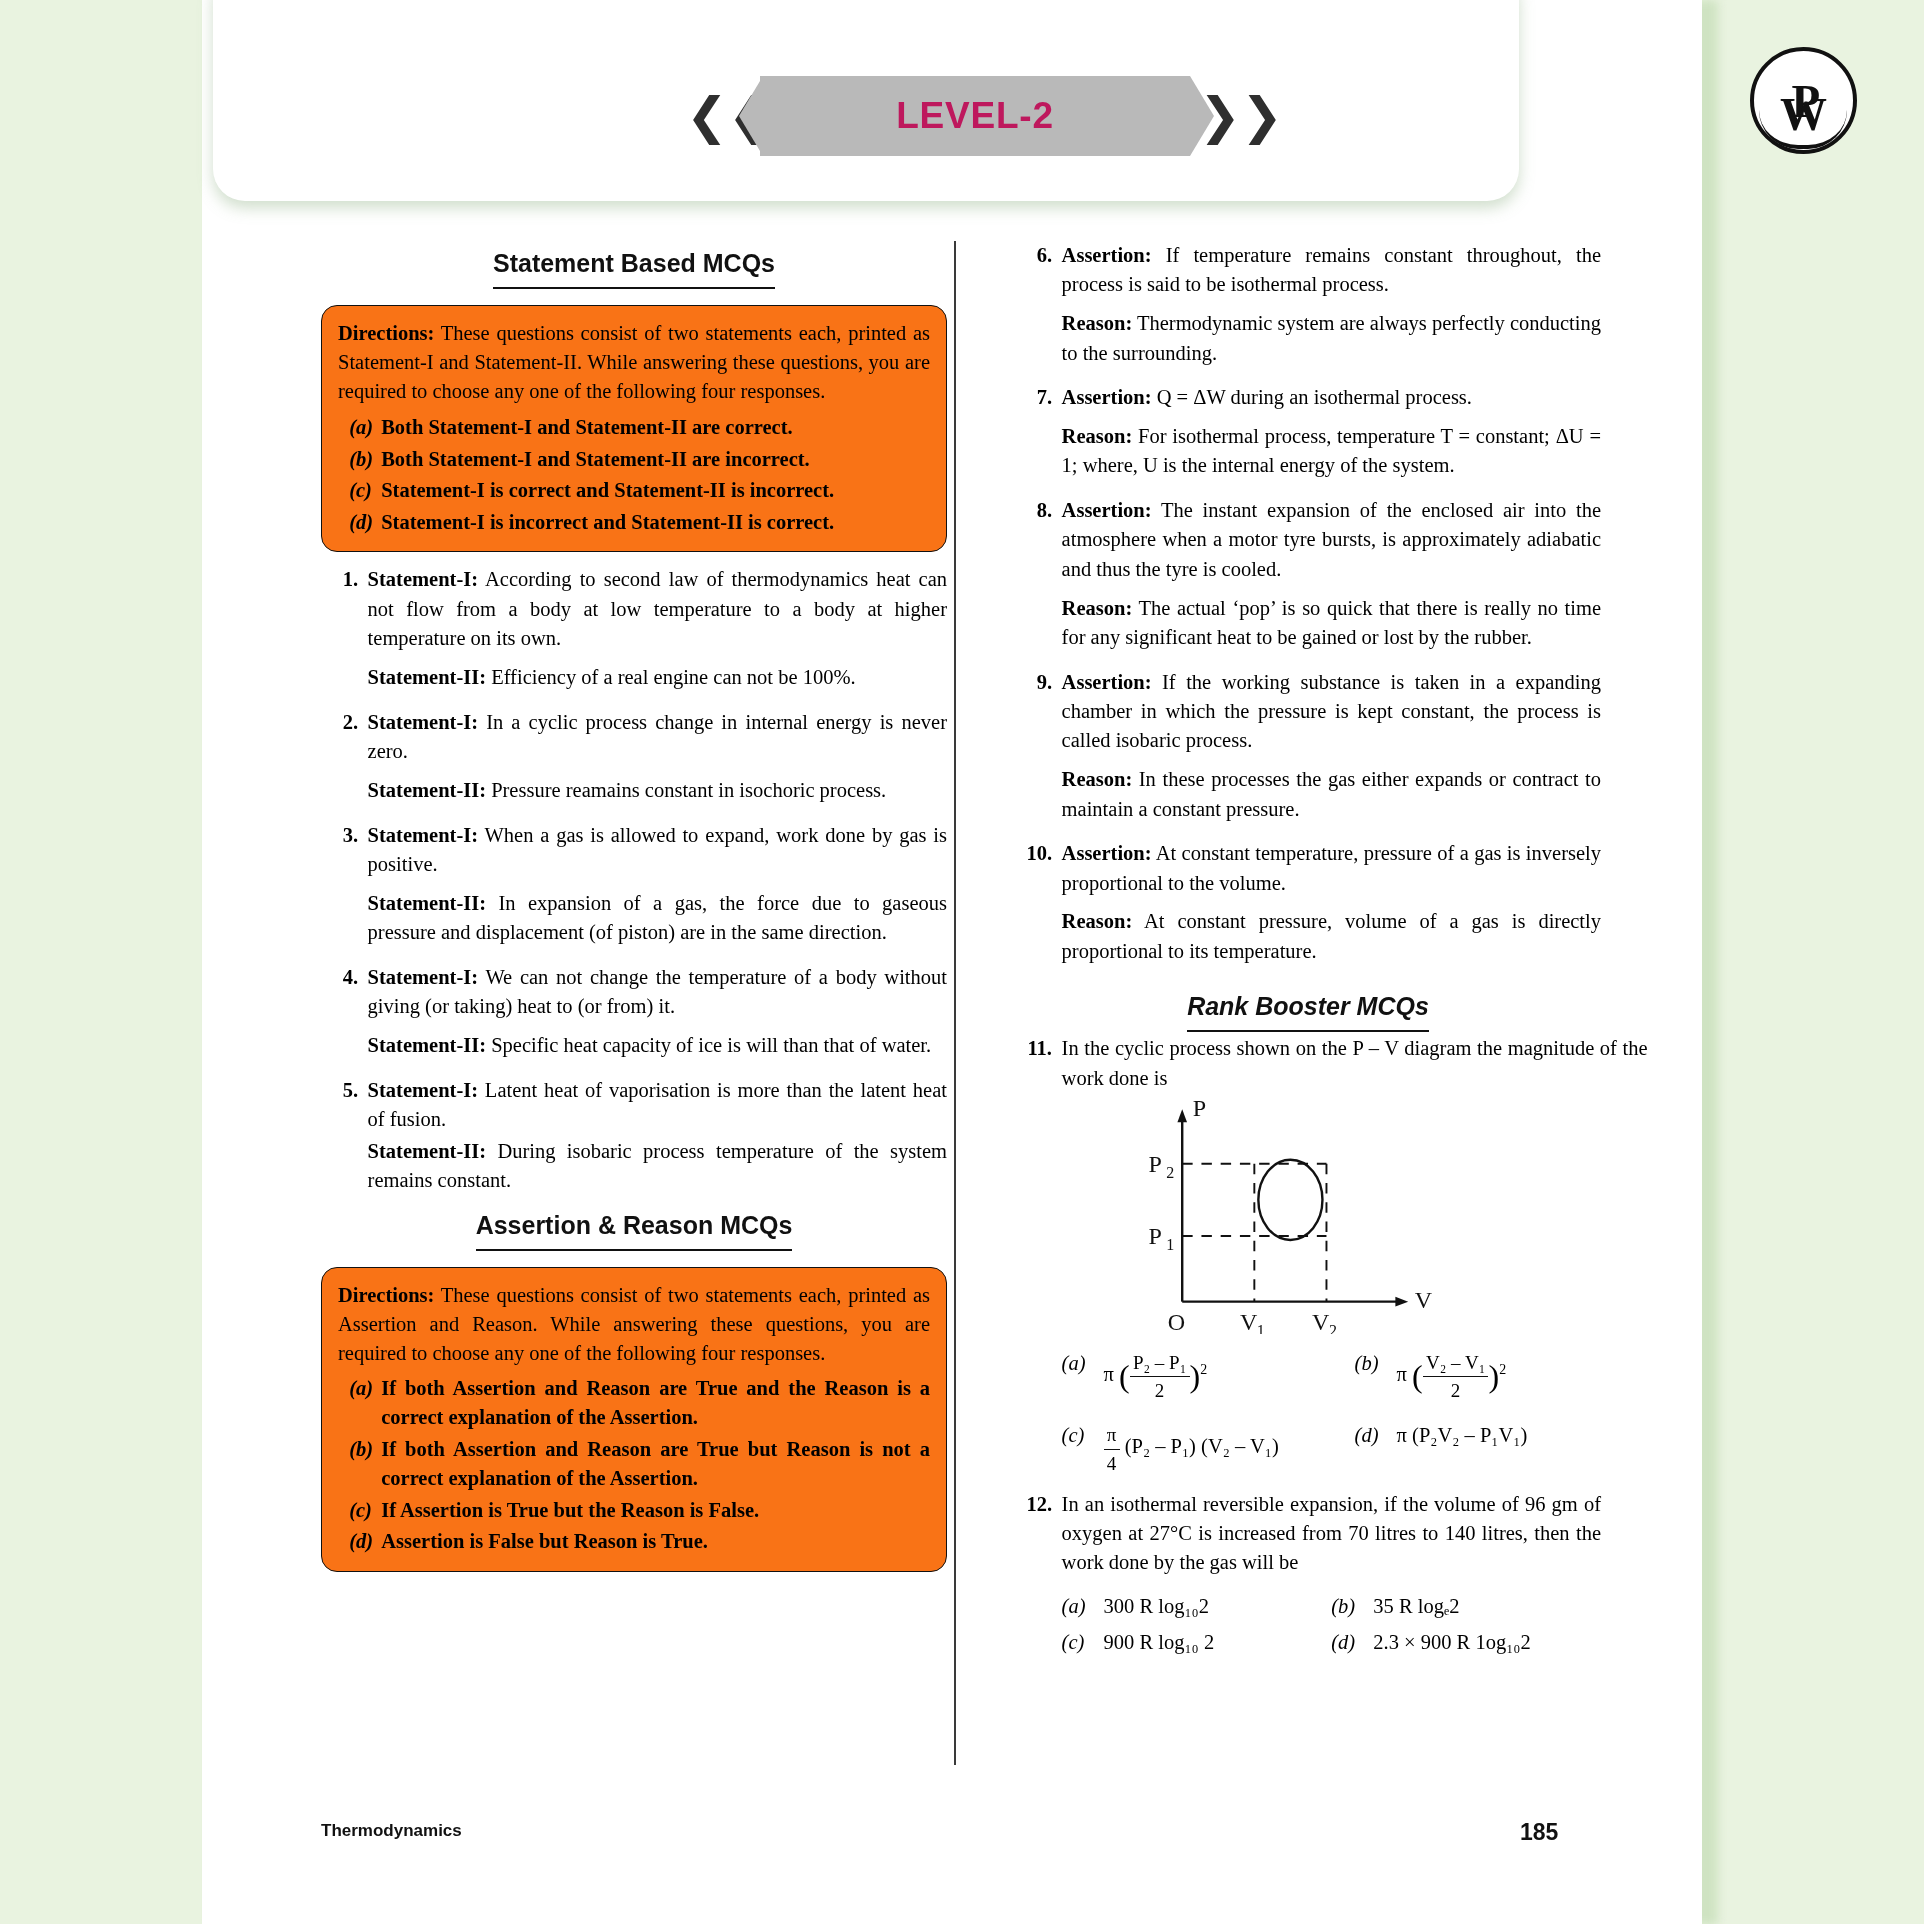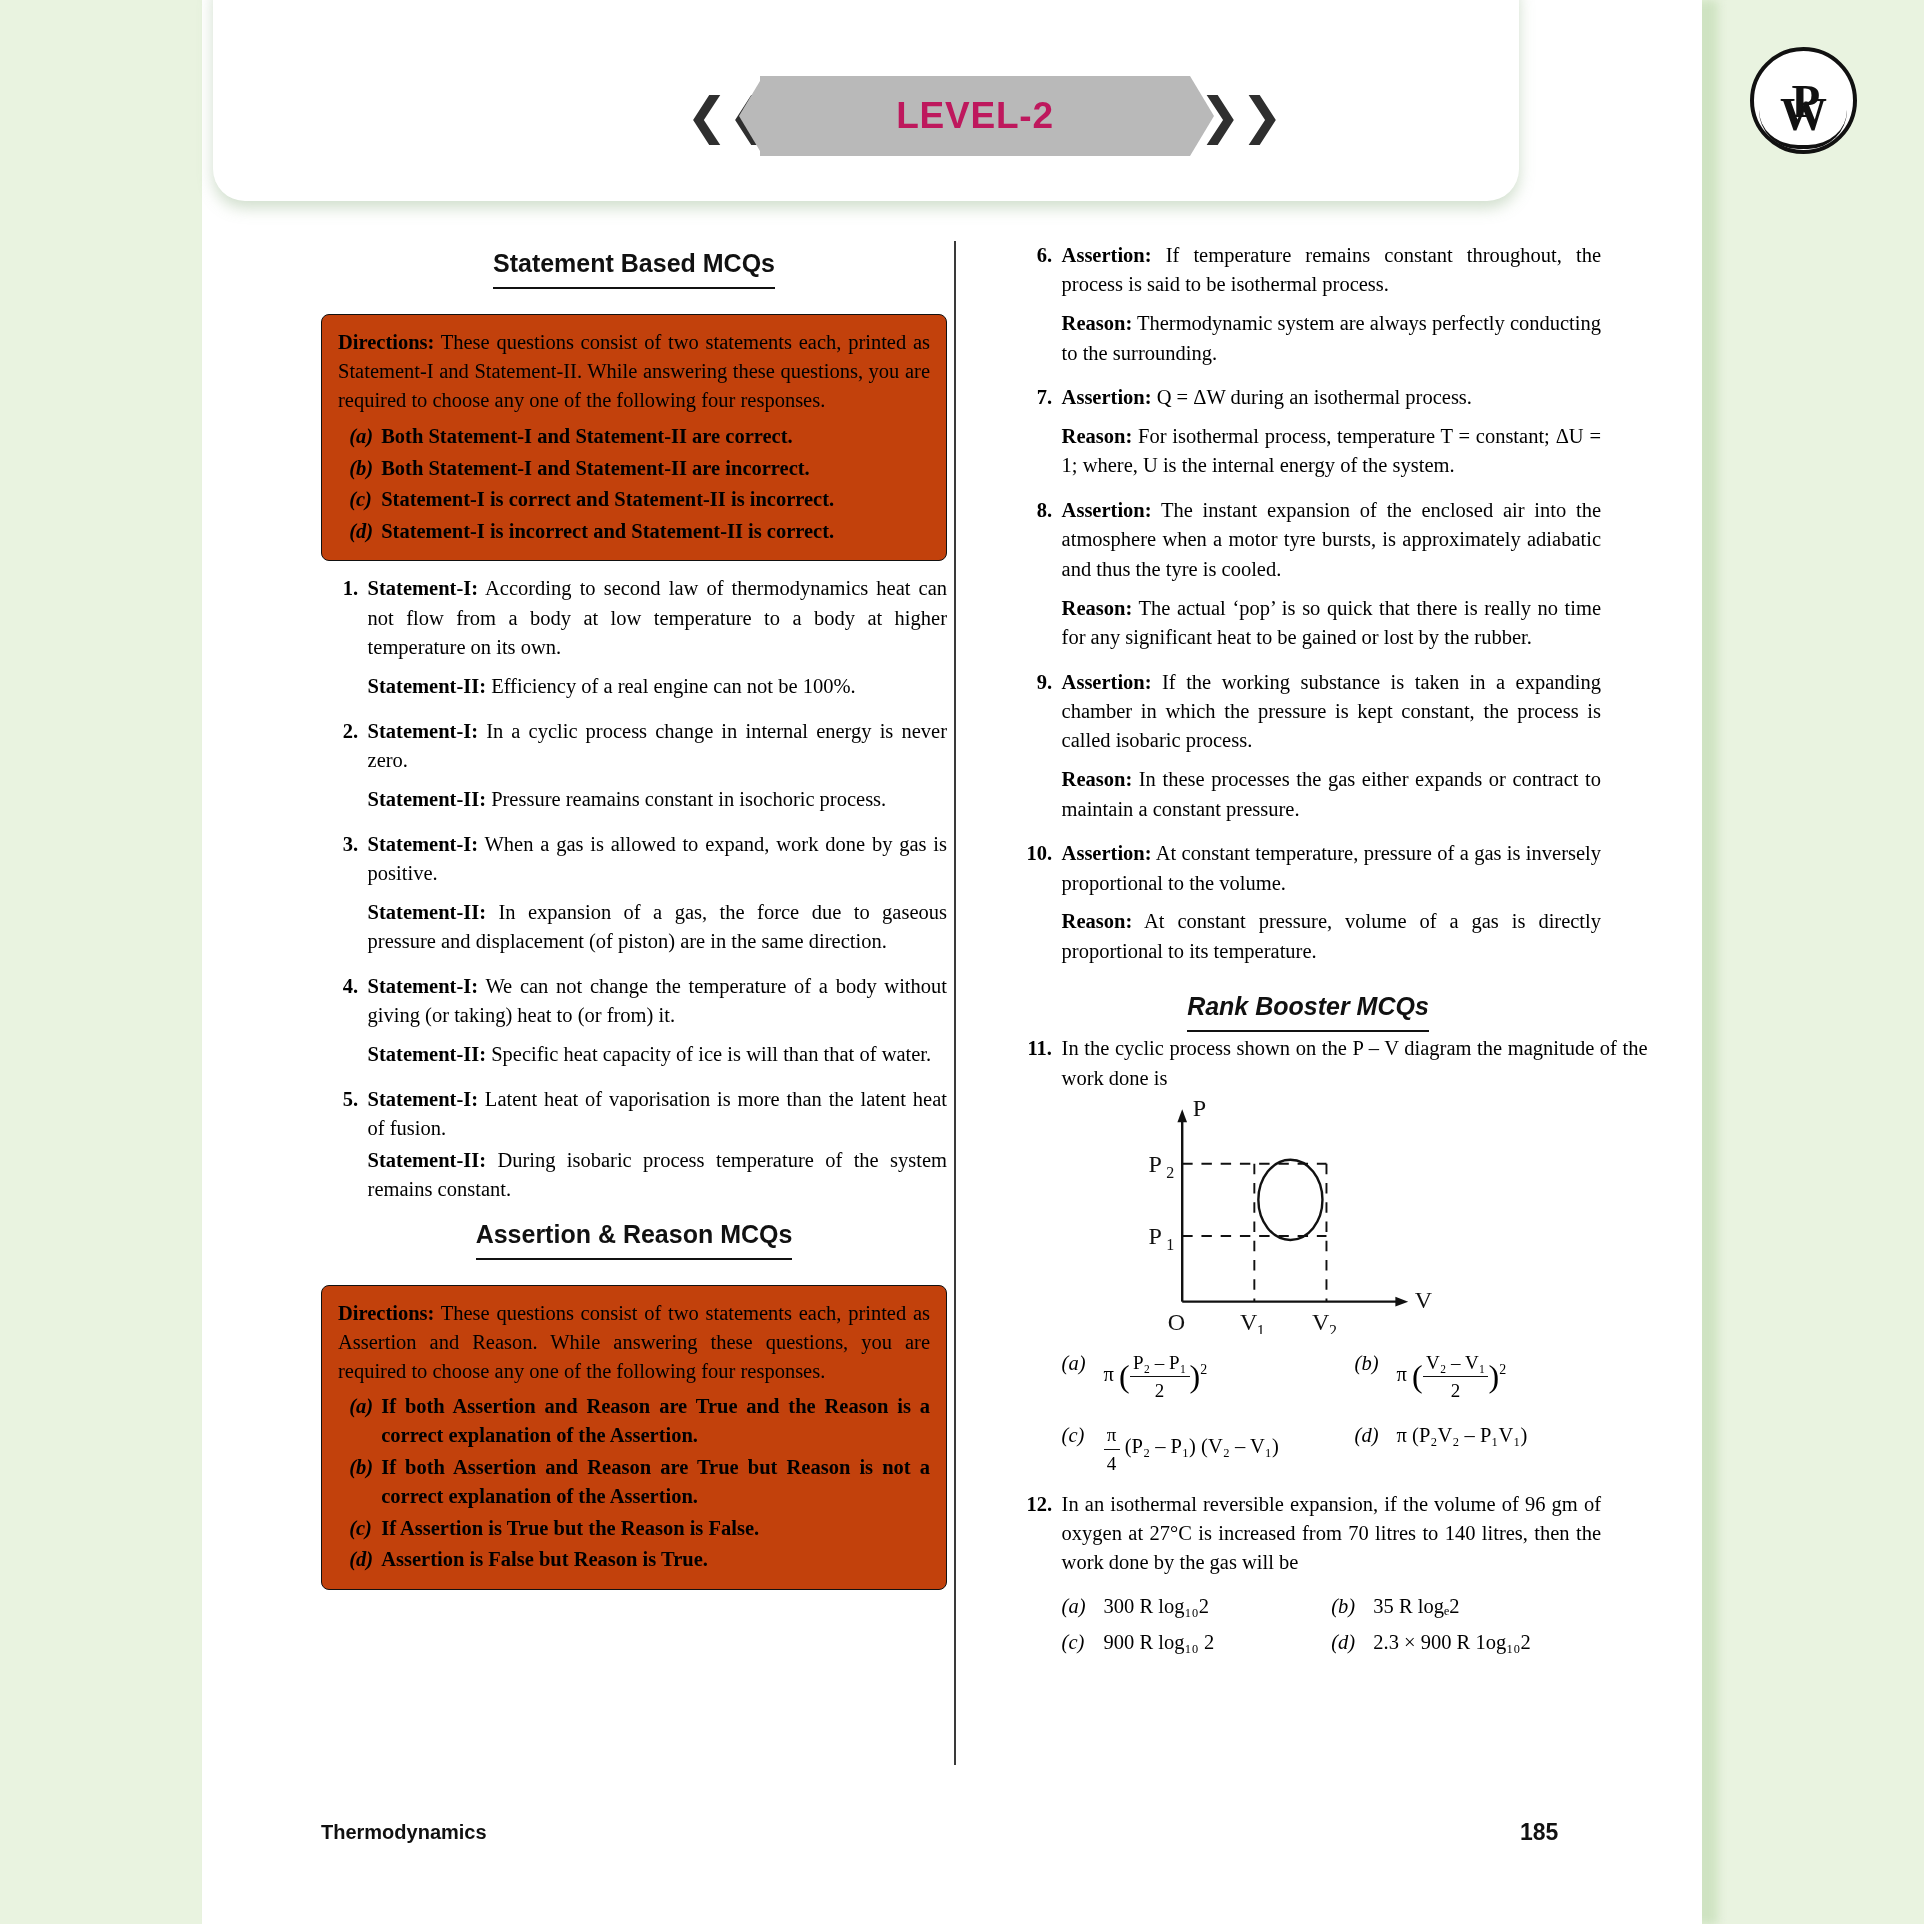--- a/index.html
+++ b/index.html
@@ -98,24 +98,24 @@
     font-family:"Liberation Sans", sans-serif;
     font-weight:bold;font-size:25px;color:#111;
     margin-bottom:4.8px;
   }
   .section-title span{
     border-bottom:2.4px solid #111;
     padding-bottom:10px;
   }
   .directions-box{
     border:1.6px solid #111;
-    background:#c2410c;
-    border-radius:8px;
+    background:#f97316;
+    border-radius:16px;
     padding:13px 16px 14.4px 16px;
-    margin-top:36px;
+    margin-top:27px;
     font-size:20.5px;
     line-height:1.42;
     text-align:justify;
   }
   .directions-box .lead{font-weight:bold;}
   .opt-list{margin-top:6.4px;}
   .opt{
     display:flex;font-weight:bold;margin-top:3.2px;padding-left:11.2px;
     font-size:20.5px;line-height:1.4;
   }
@@ -133,21 +133,21 @@
   .answers{
     display:flex;flex-wrap:wrap;margin-top:8px;font-size:20.5px;
   }
   .answers .ans{
     width:50%;display:flex;margin-top:6.4px;
   }
   .answers .ans .al{flex:0 0 42px;font-style:italic;}
   .footer-left{
     position:absolute;left:321px;top:1821px;
     font-family:"Liberation Sans", sans-serif;
-    font-weight:bold;font-size:20px;color:#111;
+    font-weight:bold;font-size:17px;color:#111;
   }
   .footer-right{
     position:absolute;left:1520px;top:1819px;
     font-family:"Liberation Sans", sans-serif;
     font-weight:bold;font-size:23px;color:#111;
   }
   
   .graph-wrap{
     position:relative;width:586px;height:233px;margin-top:8px;
   }

